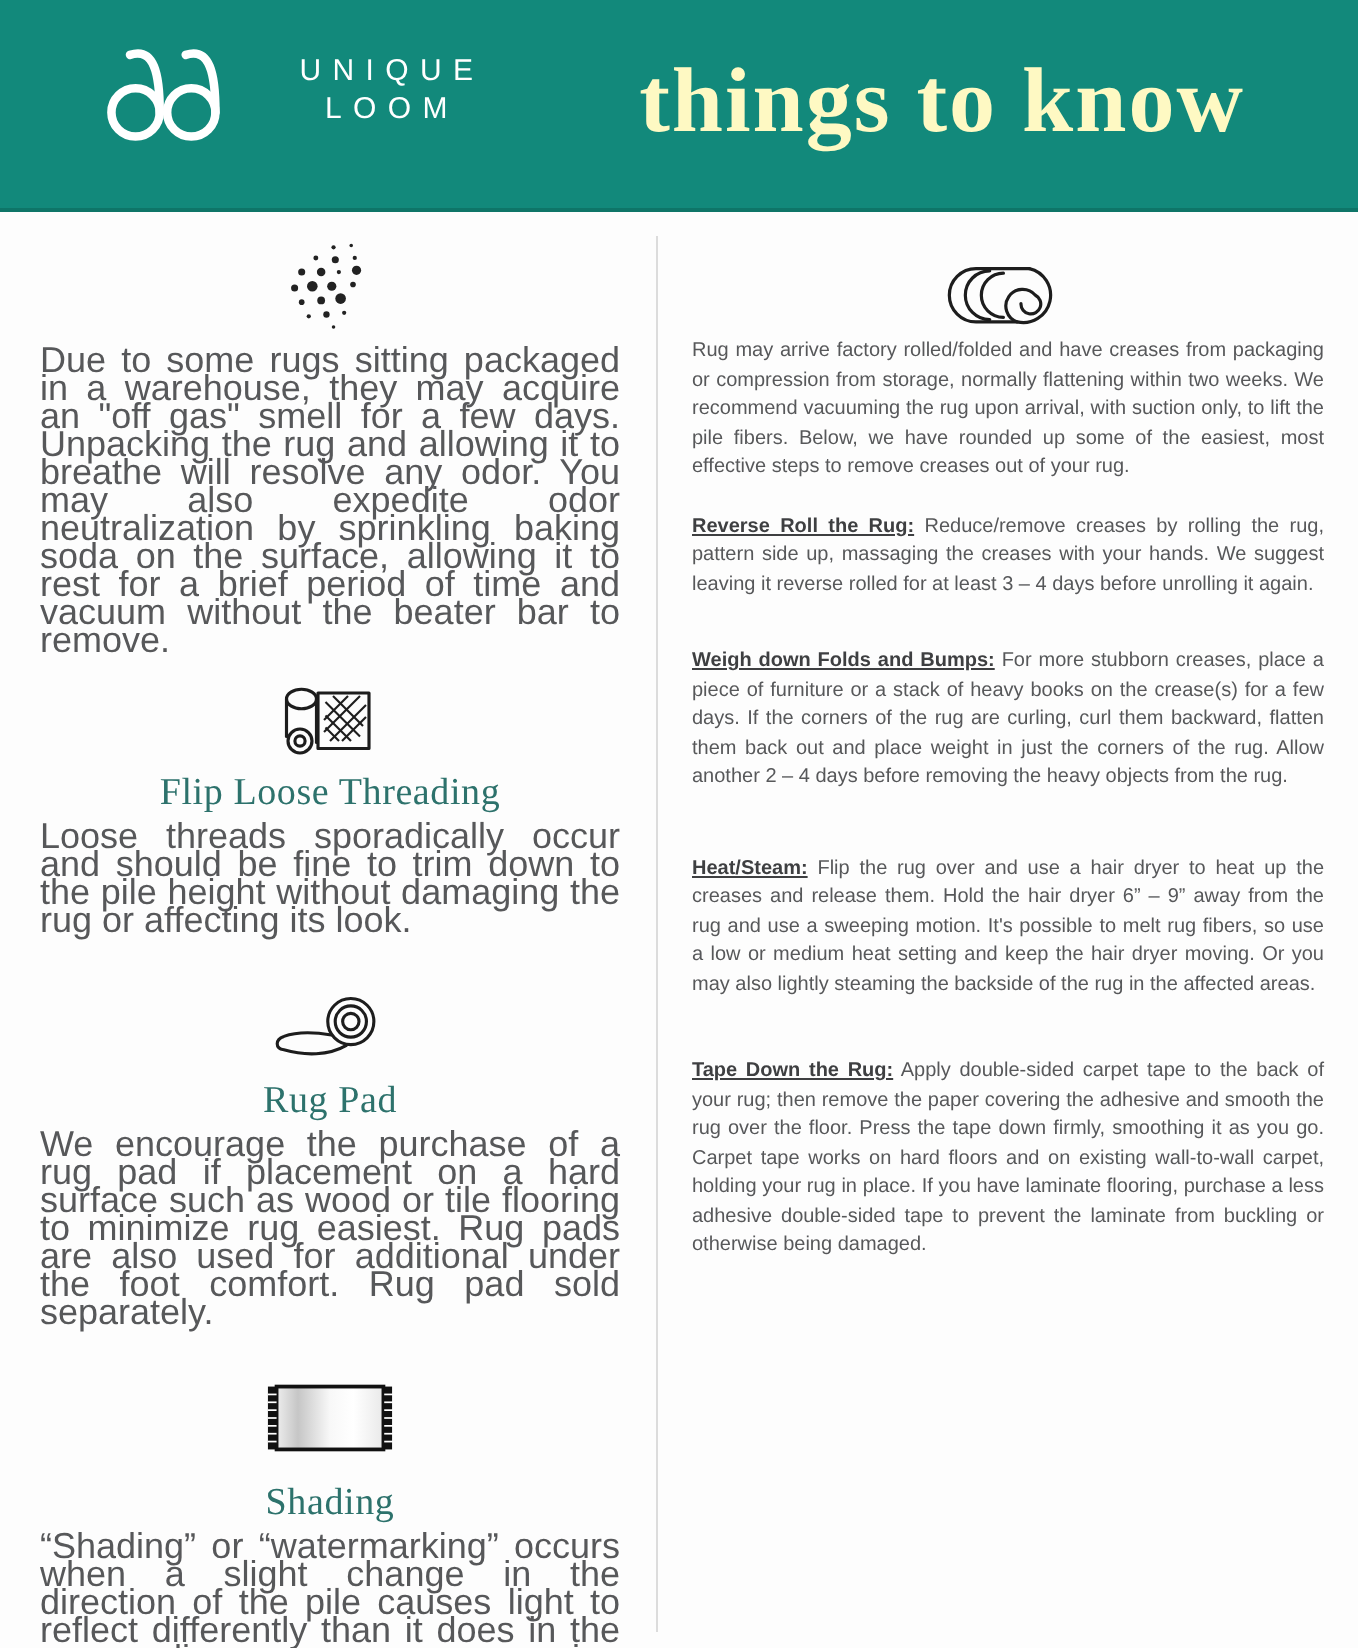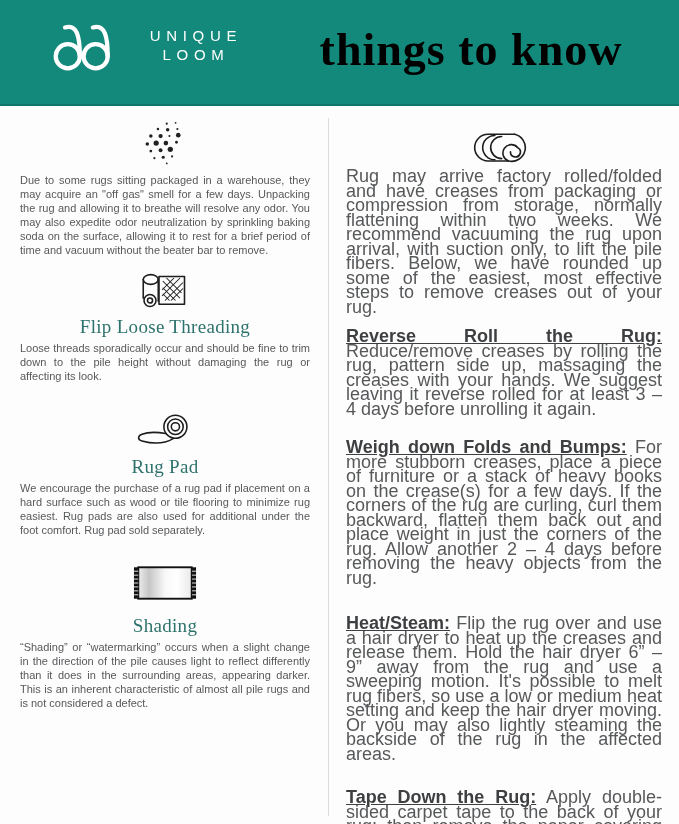--- a/index.html
+++ b/index.html
@@ -18,42 +18,42 @@
   .brand{position:absolute;left:52px;top:16px;display:flex;align-items:center;gap:14px;}
   .brand svg{display:block;}
   .brand-text{display:flex;flex-direction:column;align-items:center;line-height:1.25;}
   .brand-text span{
     font-size:15px;letter-spacing:.38em;text-indent:.38em;color:#ffffff;font-weight:400;
   }
   .page-title{
     position:absolute;left:275px;right:12px;top:50%;transform:translateY(-54%);
     margin:0;text-align:center;
     font-family:"Liberation Serif", serif;font-weight:600;
-    font-size:46px;letter-spacing:1px;color:#000000;
+    font-size:46px;letter-spacing:1px;color:#fef9c3;
   }
 
   
   main{display:flex;align-items:stretch;height:718px;}
   .col-left{width:290px;margin-left:20px;}
   .divider{width:1px;background:#dcdcdc;margin-left:18px;margin-top:12px;margin-bottom:8px;}
   .col-right{width:316px;margin-left:17px;}
 
   section{text-align:center;}
   .icon-wrap{display:flex;align-items:center;justify-content:center;}
   .icon-wrap svg{display:block;}
 
   h2{
     margin:0;font-family:"Liberation Serif", serif;font-weight:500;
     font-size:19px;line-height:22px;color:#2d726c;letter-spacing:.3px;
   }
   p{
     margin:0;text-align:justify;color:#57585a;
   }
-  .col-left p{font-size:11px;line-height:14px;}
-  .col-right p{font-size:18px;line-height:14.5px;}
+  .col-left p{font-size:18px;line-height:14px;}
+  .col-right p{font-size:10px;line-height:14.5px;}
   p.tip strong{font-weight:700;color:#3e3f41;text-decoration:underline;}
 
   
   .s1 .icon-wrap{margin-top:12px;height:52px;}
   .s1 h2{margin-top:6px;}
   .s1 p{margin-top:3px;}
   .s2 .icon-wrap{margin-top:10px;height:46px;}
   .s2 h2{margin-top:3px;}
   .s2 p{margin-top:3px;}
   .s3 .icon-wrap{margin-top:26px;height:40px;}

